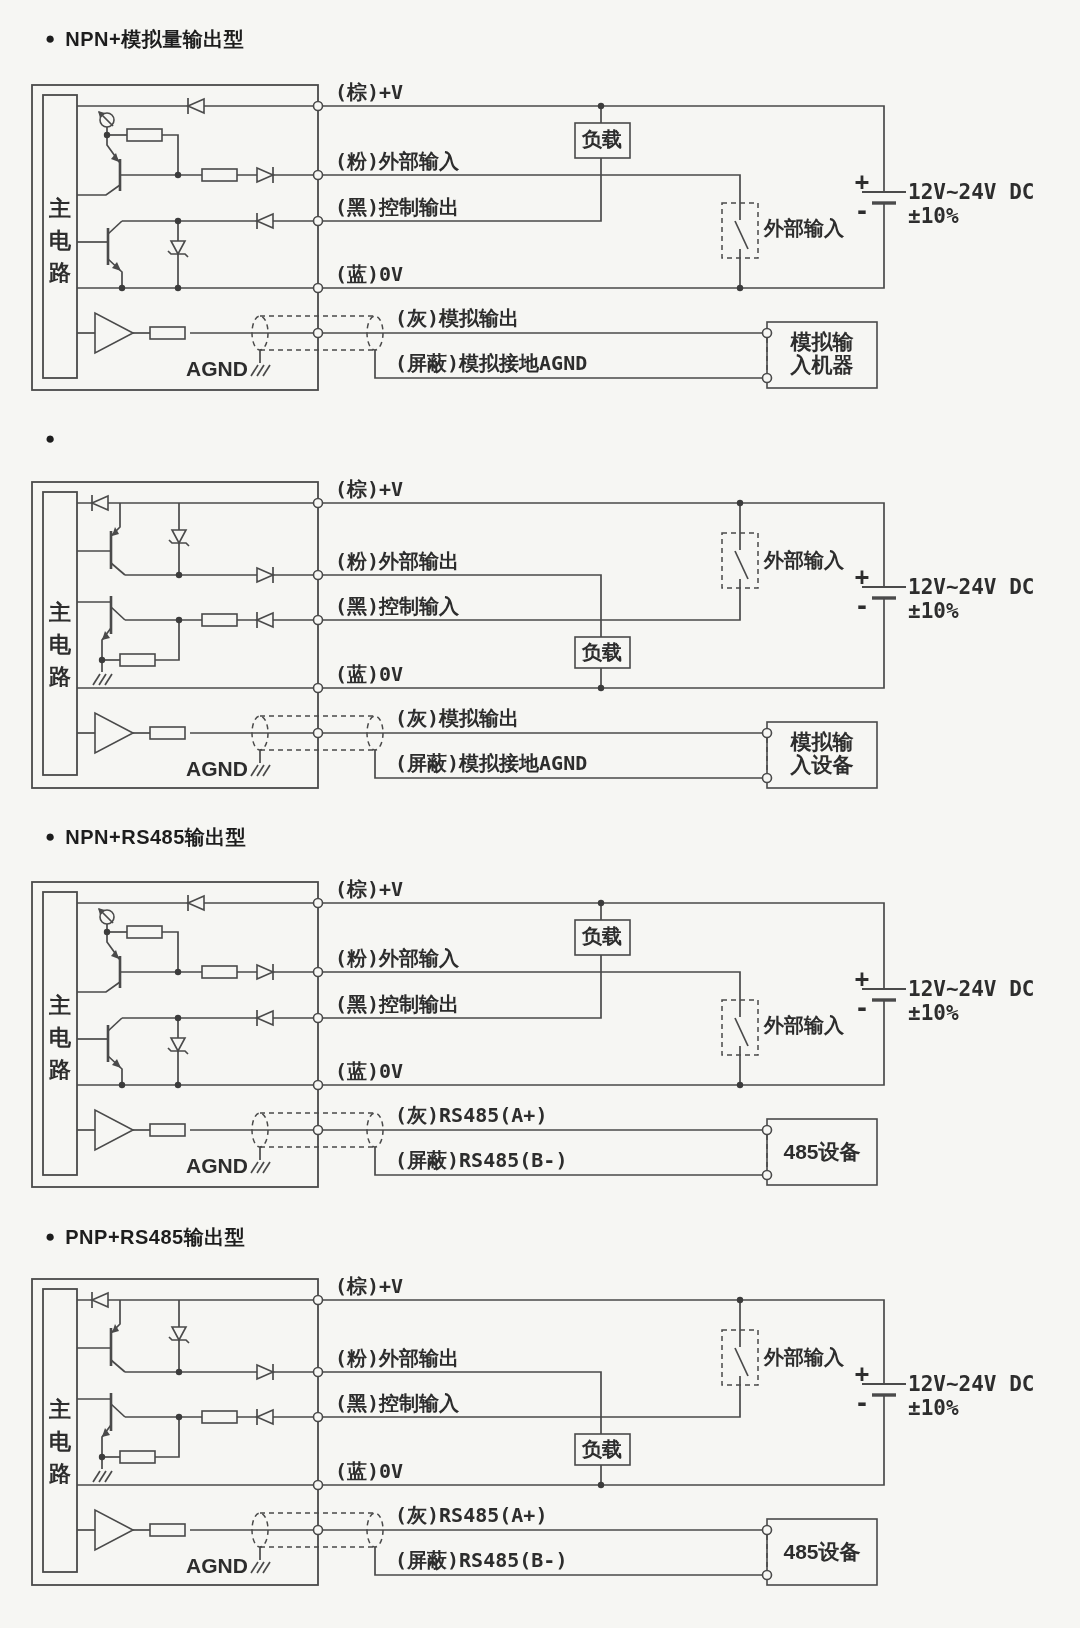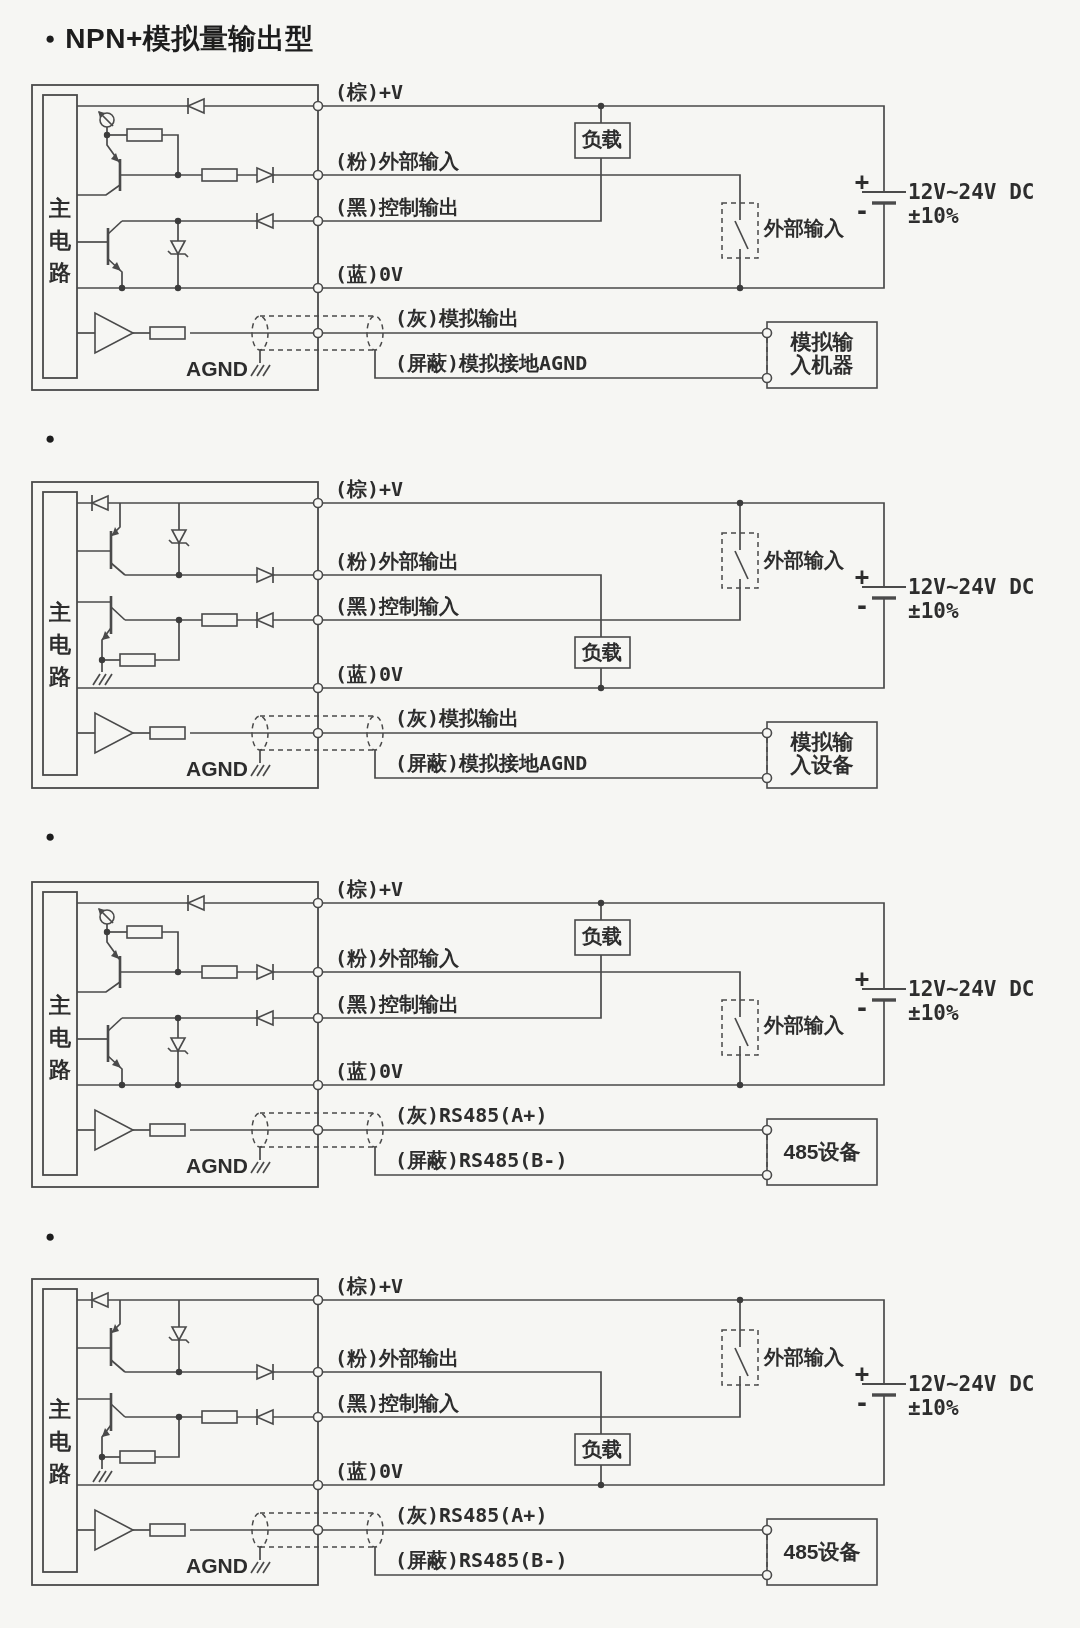--- a/index.html
+++ b/index.html
@@ -1,21 +1,21 @@
 <!DOCTYPE html>
 <html><head>
 <meta charset="utf-8">
 <style>
   html,body{margin:0;padding:0;}
   body{width:1080px;height:1628px;background:#f6f6f3;position:relative;
        font-family:"Liberation Sans",sans-serif;}
   .sec{position:absolute;left:0;width:1080px;}
   .trow{display:flex;align-items:center;gap:10px;padding-left:45px;height:38px;}
   .bullet{font-size:17px;color:#1d1d1d;line-height:38px;}
-  .ttext{font-weight:700;font-size:28px;color:#1d1d1d;letter-spacing:.5px;}
+  .ttext{font-weight:700;font-size:20px;color:#1d1d1d;letter-spacing:.5px;}
   svg.schem{position:absolute;left:0;display:block;}
   
   .w{stroke:#4a4a4a;stroke-width:1.7;fill:none;}
   .w2{stroke:#4a4a4a;stroke-width:2.6;fill:none;}
   .box{stroke:#4a4a4a;stroke-width:1.8;fill:none;}
   .sym{stroke:#4a4a4a;stroke-width:1.6;fill:#f6f6f3;}
   .dash{stroke:#4a4a4a;stroke-width:1.5;fill:none;stroke-dasharray:5 4;}
   .term{fill:#f7f7f4;stroke:#4a4a4a;stroke-width:1.6;}
   .dot{fill:#3c3c3c;stroke:none;}
   .fillink{fill:#4a4a4a;stroke:none;}
@@ -259,20 +259,21 @@
   <text class="t-sign" x="862" y="139" text-anchor="middle">-</text>
   <text class="t-pwr" x="908" y="119">12V~24V DC</text>
   <text class="t-pwr" x="908" y="143">±10%</text>
   <text class="t-dev" x="822" y="274" text-anchor="middle">模拟输</text>
   <text class="t-dev" x="822" y="297" text-anchor="middle">入设备</text>
 </svg>
 
 <div class="sec" style="top:818px">
   <div class="trow">
     <span class="bullet">●</span>
+    <span class="ttext">NPN+RS485输出型</span>
   </div>
 </div>
 <svg class="schem" style="top:872px" width="1080" height="320" viewBox="0 0 1080 320">
   <g>
     <rect class="box" x="32" y="10" width="286" height="305"></rect>
     <rect class="box" x="43" y="20" width="34" height="283"></rect>
     <line class="w" x1="77" y1="31" x2="318" y2="31"></line>
     <polyline class="w" points="318,31 884,31 884,116"></polyline>
     <line class="w" x1="120" y1="100" x2="202" y2="100"></line>
     <line class="w" x1="237" y1="100" x2="318" y2="100"></line>
@@ -349,20 +350,21 @@
   <text class="t-sign" x="862" y="115" text-anchor="middle">+</text>
   <text class="t-sign" x="862" y="144" text-anchor="middle">-</text>
   <text class="t-pwr" x="908" y="124">12V~24V DC</text>
   <text class="t-pwr" x="908" y="148">±10%</text>
   <text class="t-dev" x="822" y="287" text-anchor="middle">485设备</text>
 </svg>
 
 <div class="sec" style="top:1218px">
   <div class="trow">
     <span class="bullet">●</span>
+    <span class="ttext">PNP+RS485输出型</span>
   </div>
 </div>
 <svg class="schem" style="top:1272px" width="1080" height="320" viewBox="0 0 1080 320">
   <g>
     <rect class="box" x="32" y="7" width="286" height="306"></rect>
     <rect class="box" x="43" y="17" width="34" height="283"></rect>
     <line class="w" x1="77" y1="28" x2="318" y2="28"></line>
     <polyline class="w" points="318,28 884,28 884,111"></polyline>
     <line class="w" x1="125" y1="100" x2="318" y2="100"></line>
     <polyline class="w" points="318,100 601,100 601,162"></polyline>

